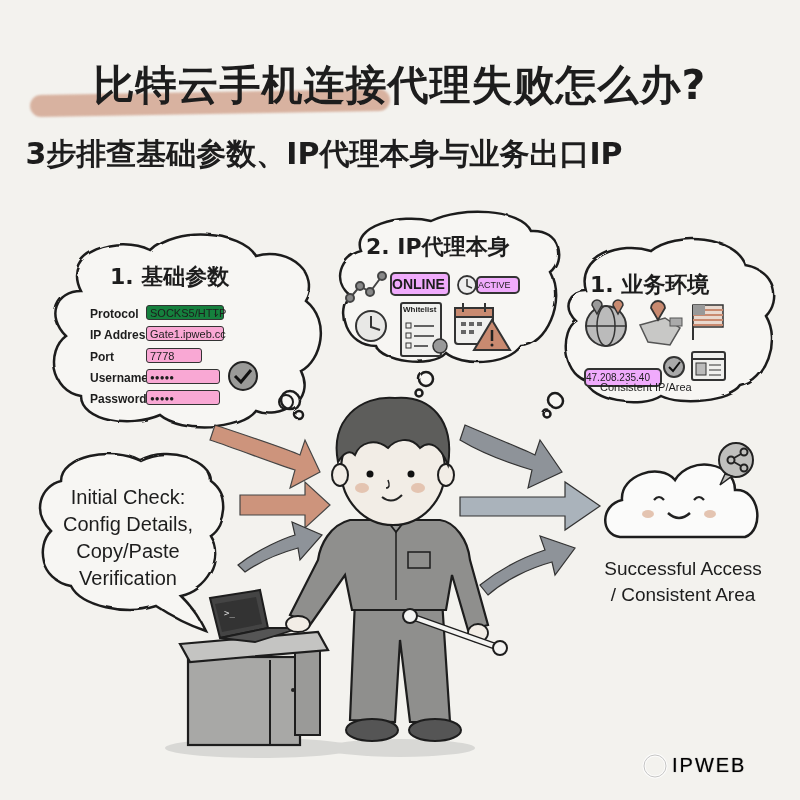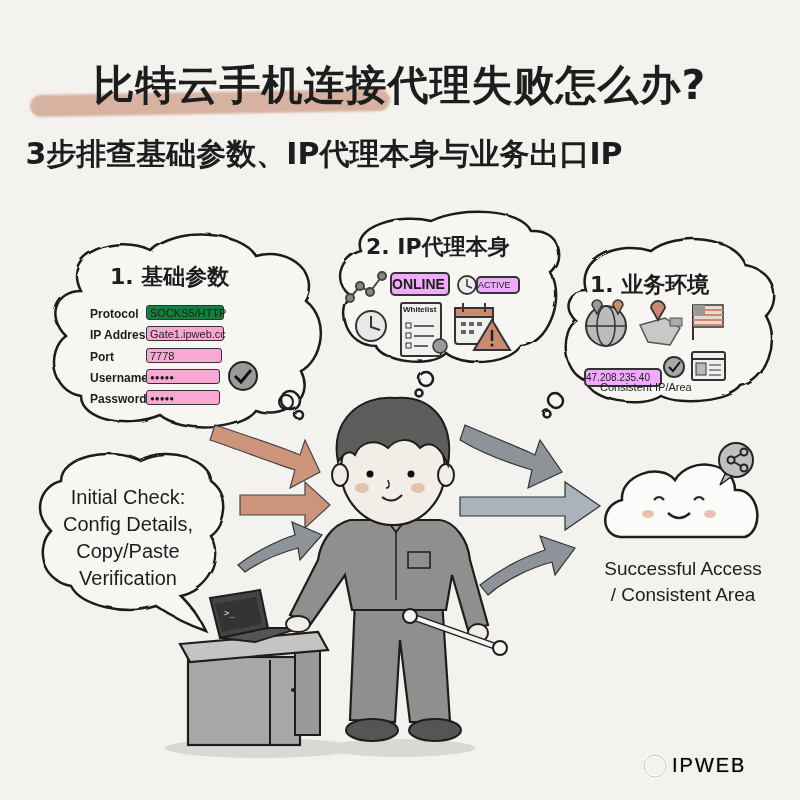--- a/index.html
+++ b/index.html
@@ -220,21 +220,21 @@
     <circle cx="655" cy="766" r="11" fill="none" stroke="#bbb" stroke-width="1"></circle>
   </g>
 </svg>
 
 <div class="abs bubble-title" style="left:110px;top:262px;">1. 基础参数</div>
 <div class="abs lbl" style="left:90px;top:307px;">Protocol</div>
 <div class="field sel" style="left:146px;top:305px;width:78px;"><span>SOCKS5/HTTP</span><span style="position:absolute;right:3px;top:0;font-size:9px;">⌄</span></div>
 <div class="abs lbl" style="left:90px;top:328px;">IP Address</div>
 <div class="field" style="left:146px;top:326px;width:78px;">Gate1.ipweb.cc</div>
 <div class="abs lbl" style="left:90px;top:350px;">Port</div>
-<div class="field" style="left:146px;top:348px;width:76px;">7778</div>
+<div class="field" style="left:146px;top:348px;width:56px;">7778</div>
 <div class="abs lbl" style="left:90px;top:371px;">Username</div>
 <div class="field" style="left:146px;top:369px;width:74px;font-size:8px;">●●●●●</div>
 <div class="abs lbl" style="left:90px;top:392px;">Password</div>
 <div class="field" style="left:146px;top:390px;width:74px;font-size:8px;">●●●●●</div>
 
 <div class="abs bubble-title" style="left:366px;top:232px;">2. IP代理本身</div>
 <div class="pill" style="left:390px;top:272px;width:56px;height:20px;font-size:14px;line-height:20px;">ONLINE</div>
 <div class="pill" style="left:476px;top:276px;width:40px;height:14px;font-size:9px;line-height:14px;font-weight:normal;">ACTIVE</div>
 <div class="abs" style="left:403px;top:305px;font-size:8px;font-weight:bold;font-family:'Liberation Sans',sans-serif;">Whitelist</div>
 

